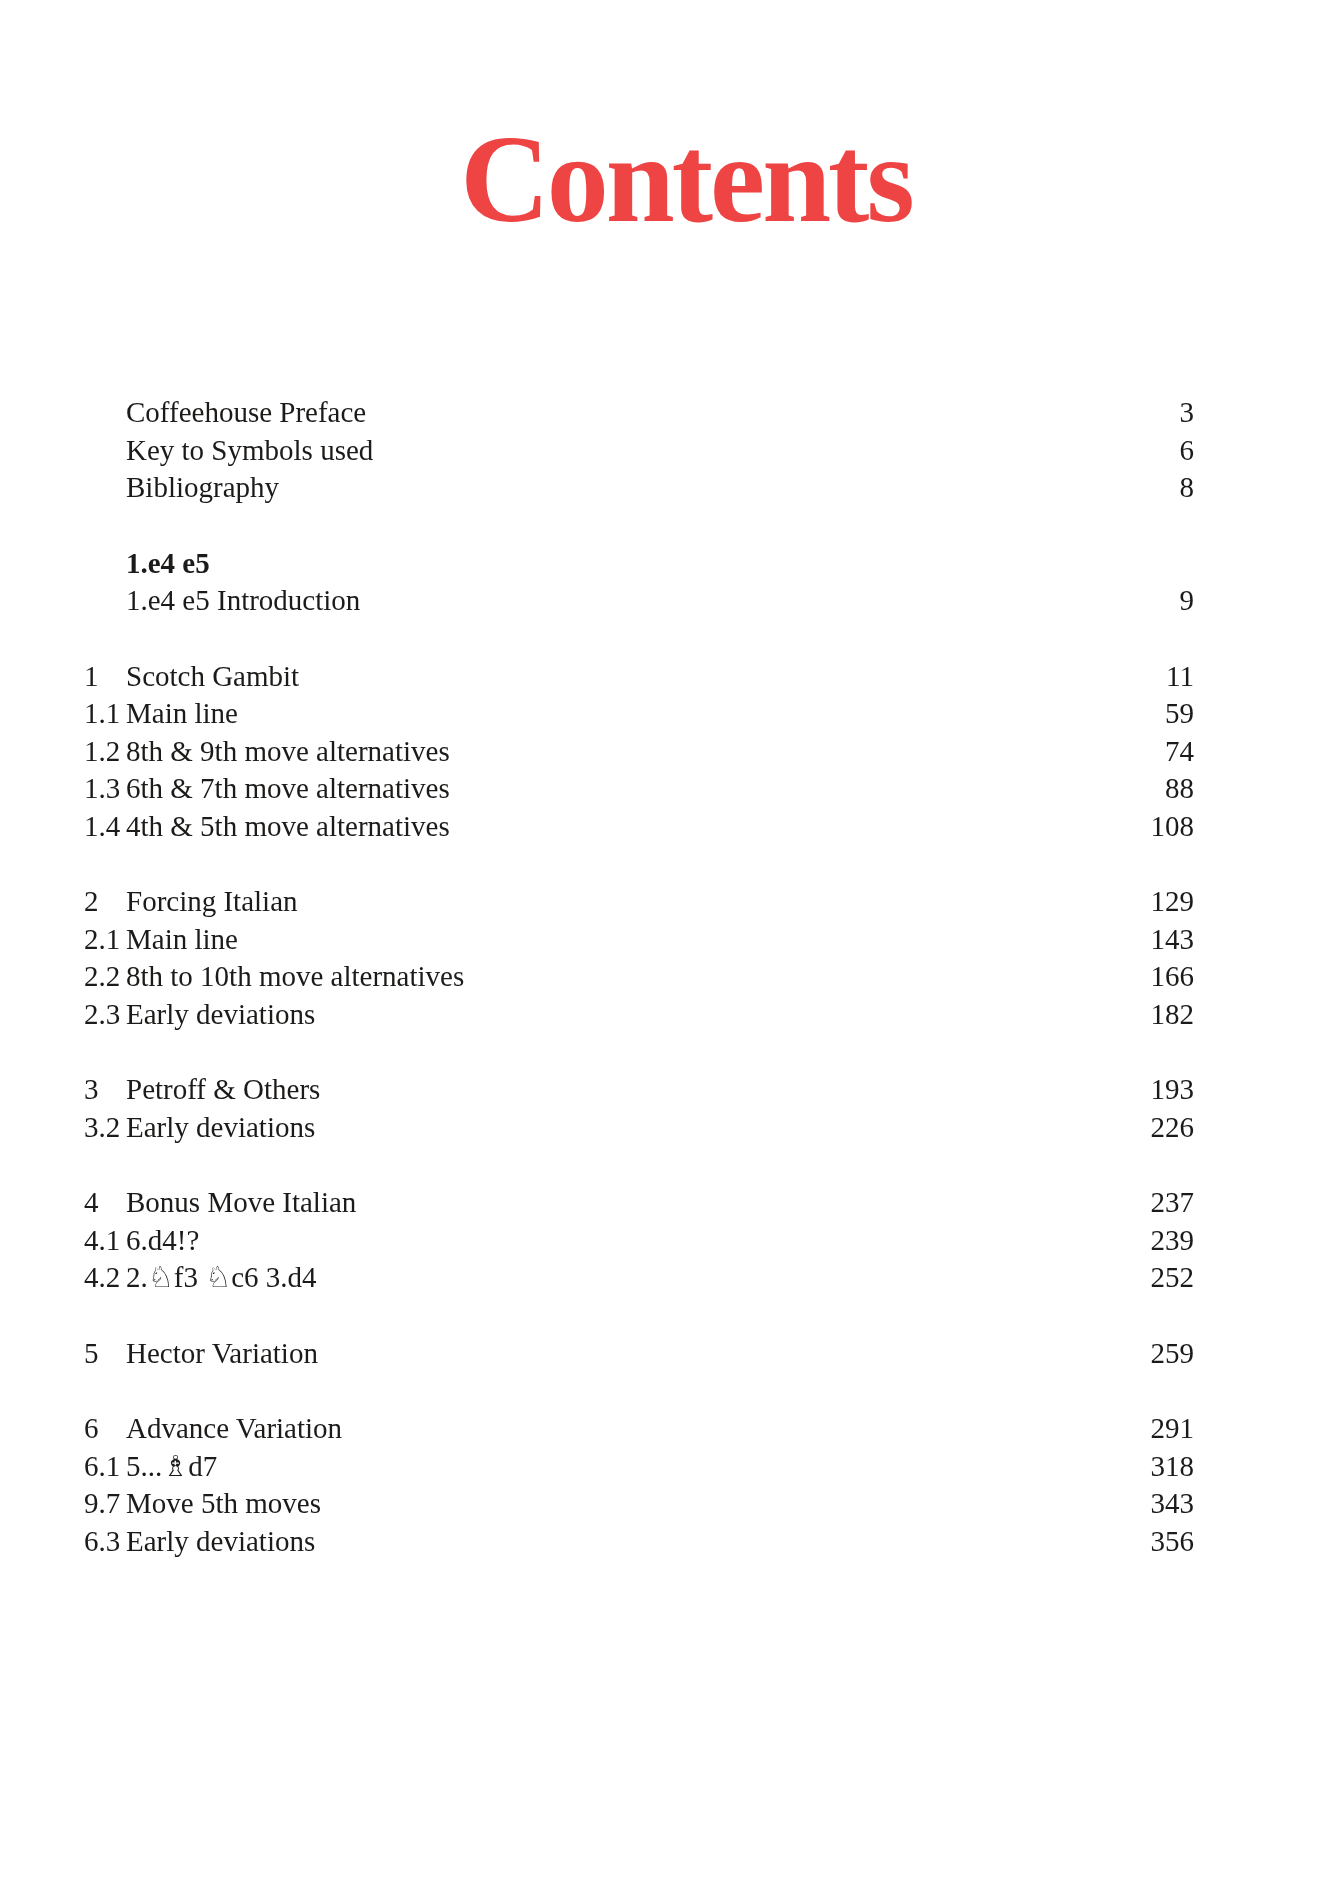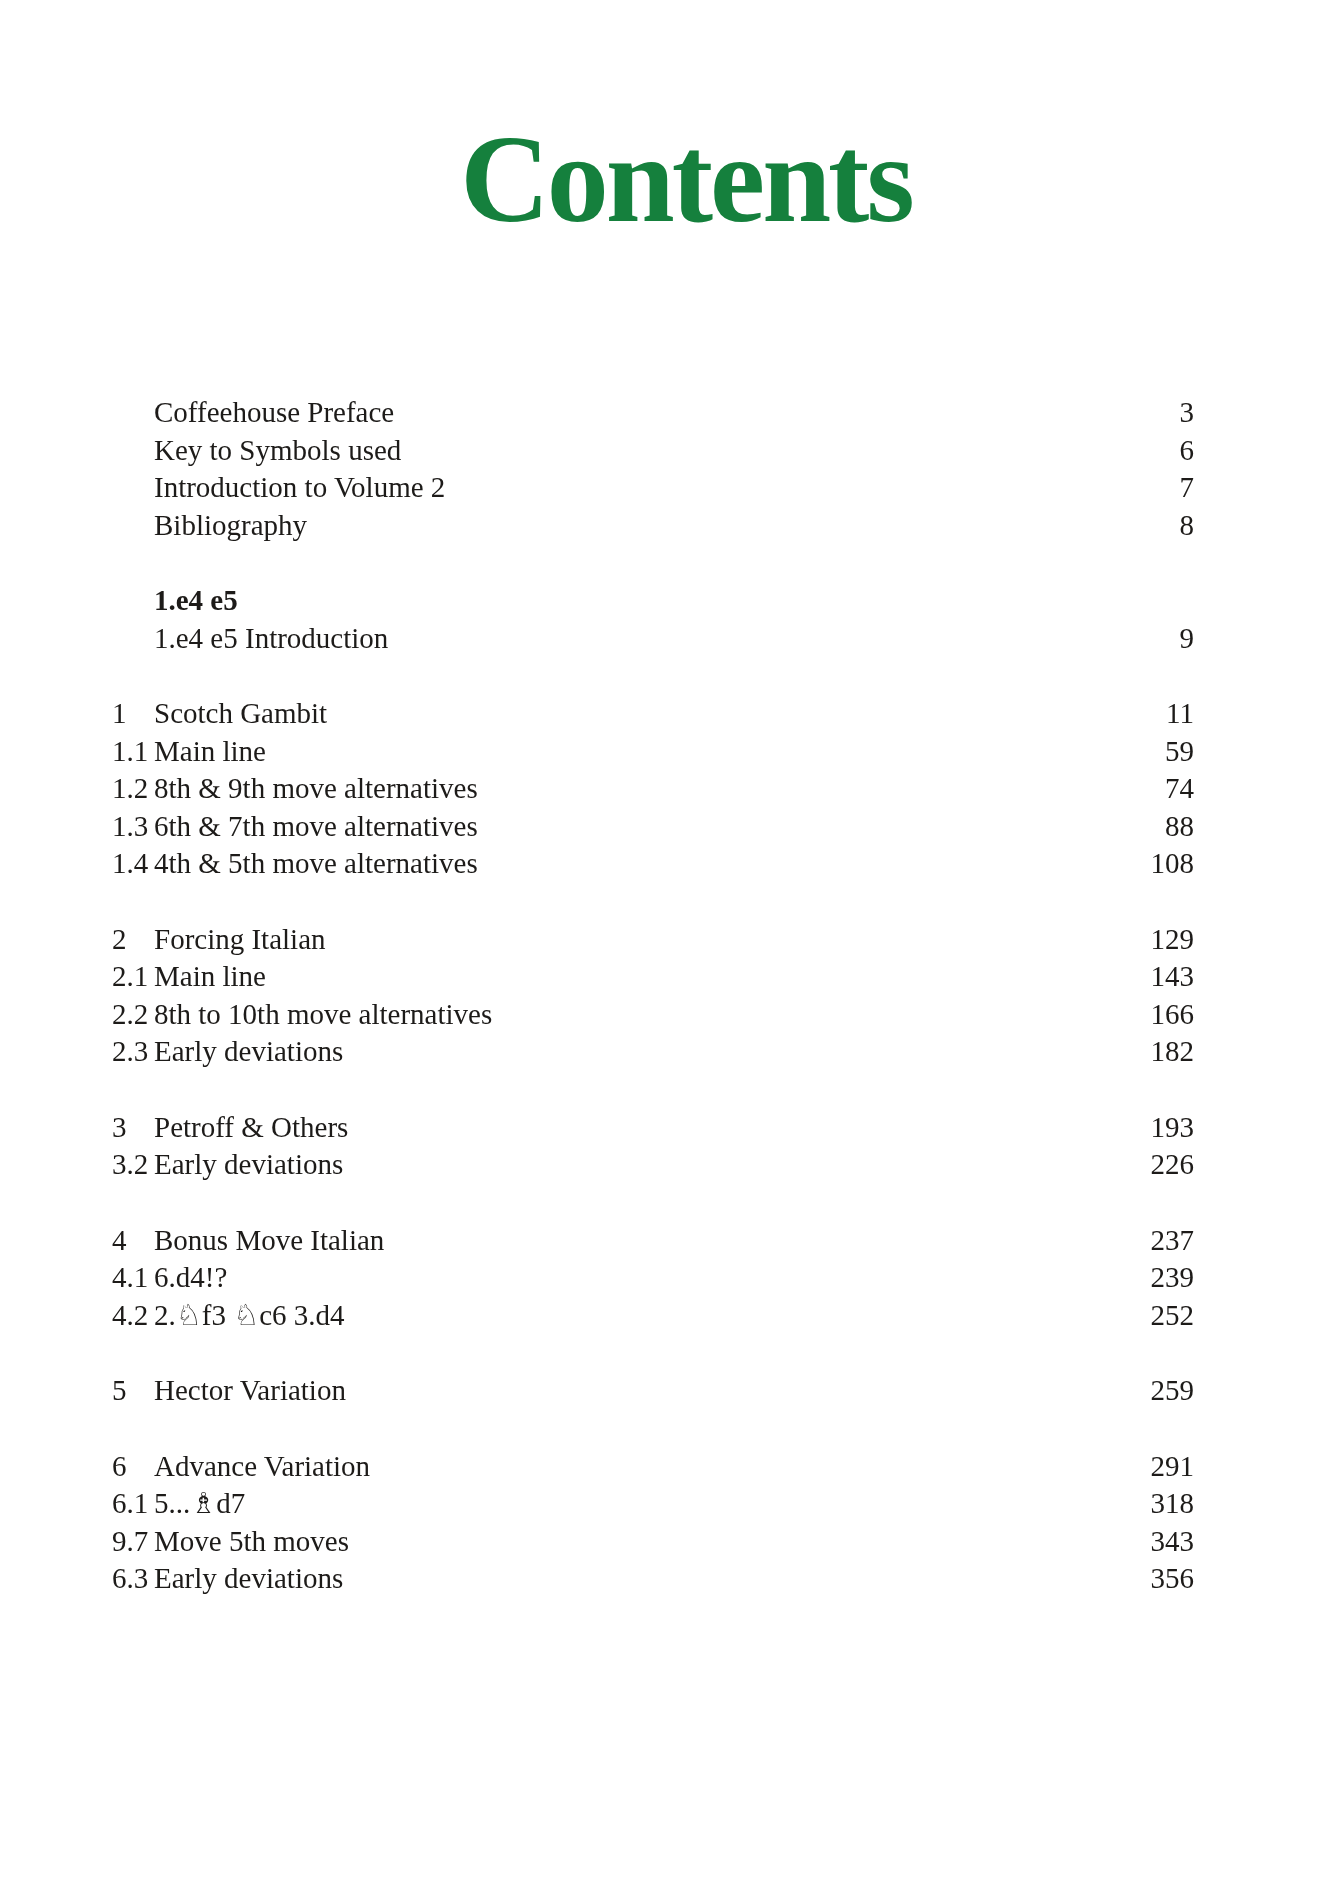--- a/index.html
+++ b/index.html
@@ -15,25 +15,25 @@
     color: #1d1b19;
     overflow: hidden;
   }
   .page-title {
     margin: 112px 4px 0 0;
     text-align: center;
     font-size: 124px;
     line-height: 1.1;
     font-weight: bold;
     letter-spacing: -3px;
-    color: #15803d;
+    color: #ef4444;
     padding-left: 37px;
   }
   .toc {
-    margin: 146px 145px 0 112px; 
+    margin: 146px 145px 0 84px; 
     font-size: 29px;
   }
   .toc-group {
     margin-bottom: 38px;
   }
   .toc-group:last-child {
     margin-bottom: 0;
   }
   .toc-row {
     display: flex;
@@ -70,25 +70,20 @@
           <span class="toc-label">Coffeehouse Preface</span>
           <span class="toc-page">3</span>
         </div>
         <div class="toc-row">
           <span class="toc-num"></span>
           <span class="toc-label">Key to Symbols used</span>
           <span class="toc-page">6</span>
         </div>
         <div class="toc-row">
           <span class="toc-num"></span>
-          <span class="toc-label">Introduction to Volume 2</span>
-          <span class="toc-page">7</span>
-        </div>
-        <div class="toc-row">
-          <span class="toc-num"></span>
           <span class="toc-label">Bibliography</span>
           <span class="toc-page">8</span>
         </div>
       </div>
       <div class="toc-group">
         <div class="toc-row bold">
           <span class="toc-num"></span>
           <span class="toc-label">1.e4 e5</span>
           <span class="toc-page"></span>
         </div>

